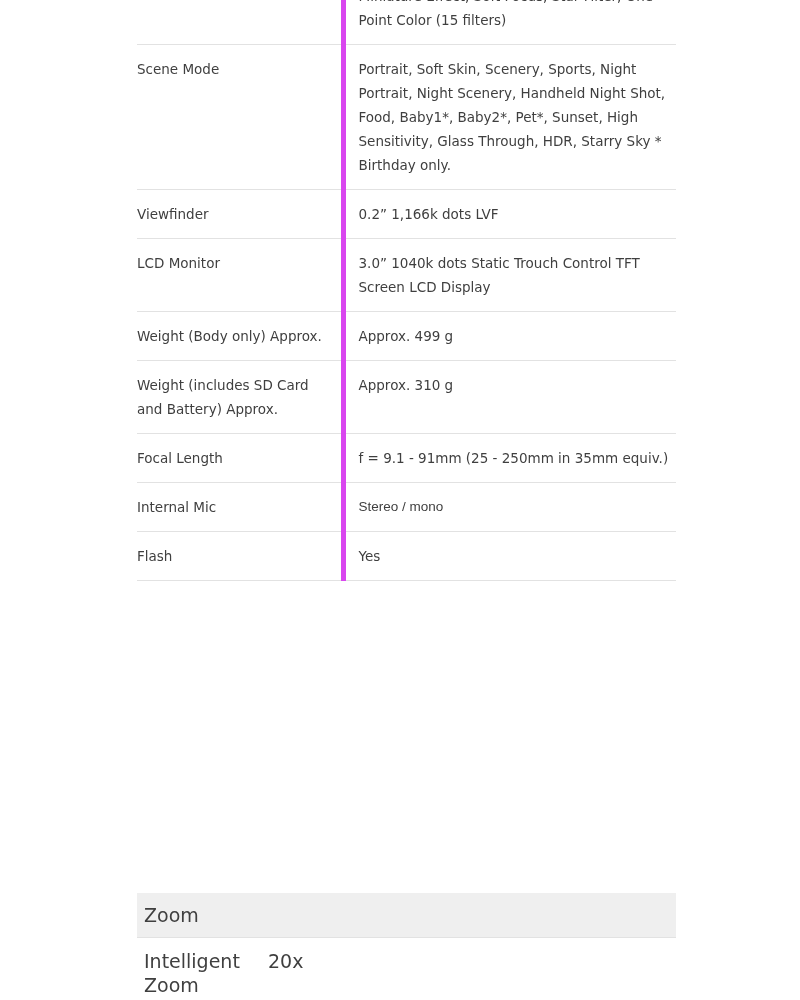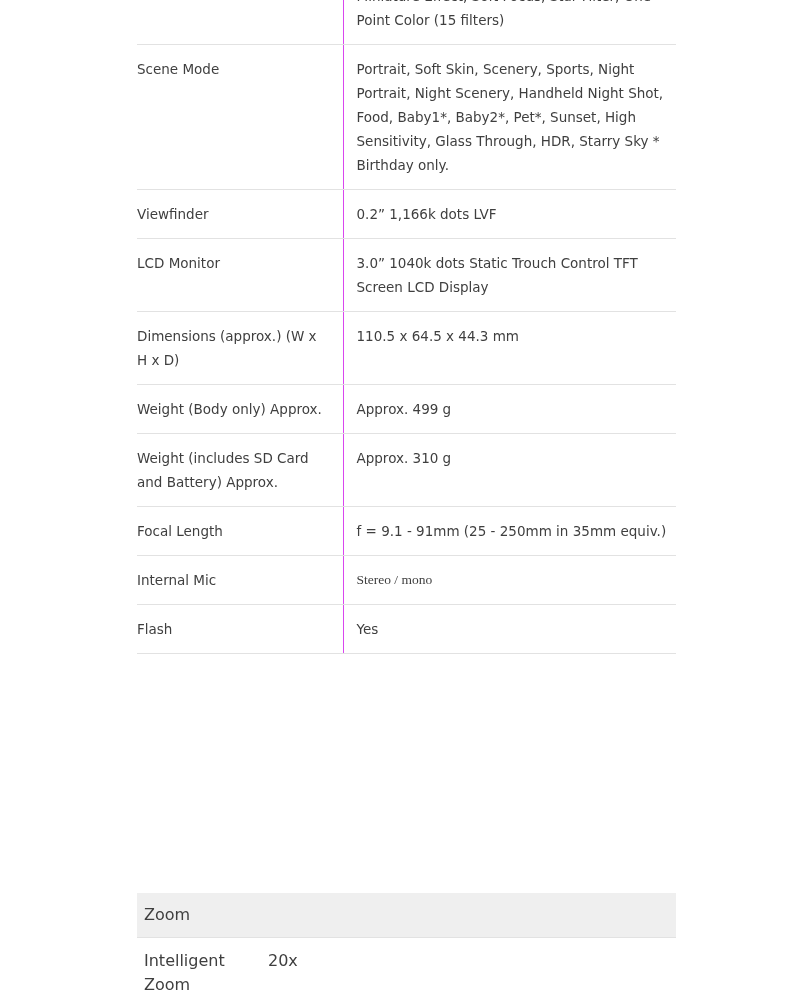--- a/index.html
+++ b/index.html
@@ -37,57 +37,57 @@
   .spec-main td {
     border-bottom: 1px solid #e2e2e2;
     vertical-align: top;
     padding: 12px 0 12px 0;
     font-size: 13.5px;
     line-height: 24px;
     color: #3f3f3f;
   }
   .spec-main td.label {
     padding-right: 14px;
-    border-right: 1px solid #d946ef;
+    border-right: 5px solid #d946ef;
   }
   .spec-main td.value {
     padding-left: 13px;
   }
   .spec-main tr.first td {
     border-top: none;
   }
 
   
   .spec-zoom {
     position: absolute;
     left: 137px;
     top: 893px;
     width: 539px;
   }
   .spec-zoom col.c1 { width: 118px; }
   .spec-zoom col.c2 { width: 421px; }
   .spec-zoom td {
     vertical-align: top;
-    font-size: 16px;
+    font-size: 19px;
     line-height: 24px;
     color: #3f3f3f;
     border-bottom: 1px solid #e2e2e2;
     padding: 11px 0 11px 0;
   }
   .spec-zoom td.label { padding-left: 7px; padding-right: 14px; }
   .spec-zoom td.value { padding-left: 13px; }
   .spec-zoom tr.header td {
     background: #efefef;
     border-bottom: 1px solid #e2e2e2;
     padding-top: 10px;
     padding-bottom: 10px;
   }
   .spec-zoom tr.header td.label { padding-left: 7px; }
 
-  .mono-ish { font-family: Liberation Serif, serif; }
+  .mono-ish { font-family: Liberation Sans, sans-serif; }
 </style>
 </head>
 <body>
 
 <div class="page">
 
   <table class="spec spec-main">
     <colgroup>
         <col class="c1">
         <col class="c2">
@@ -101,24 +101,20 @@
         <td class="label">Scene Mode</td>
         <td class="value">Portrait, Soft Skin, Scenery, Sports, Night Portrait, Night Scenery, Handheld Night Shot, Food, Baby1*, Baby2*, Pet*, Sunset, High Sensitivity, Glass Through, HDR, Starry Sky * Birthday only.</td>
       </tr>
       <tr>
         <td class="label">Viewfinder</td>
         <td class="value">0.2” 1,166k dots LVF</td>
       </tr>
       <tr>
         <td class="label">LCD Monitor</td>
         <td class="value">3.0” 1040k dots Static Trouch Control TFT Screen LCD Display</td>
-      </tr>
-      <tr>
-        <td class="label">Dimensions (approx.) (W x H x D)</td>
-        <td class="value">110.5 x 64.5 x 44.3 mm</td>
       </tr>
       <tr>
         <td class="label">Weight (Body only) Approx.</td>
         <td class="value">Approx. 499 g</td>
       </tr>
       <tr>
         <td class="label">Weight (includes SD Card and Battery) Approx.</td>
         <td class="value">Approx. 310 g</td>
       </tr>
       <tr>

